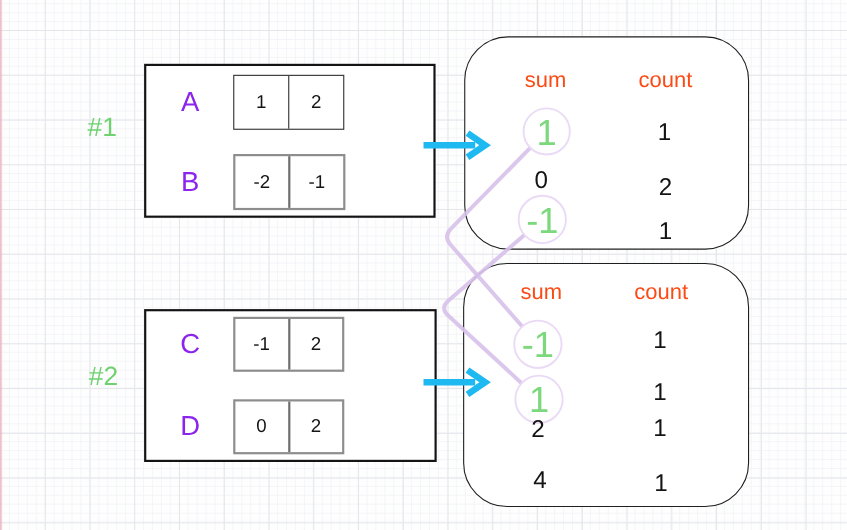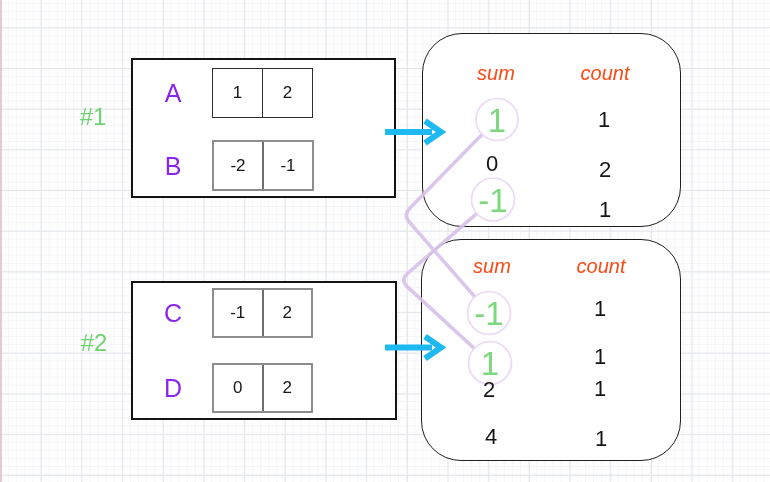--- a/index.html
+++ b/index.html
@@ -26,21 +26,21 @@
   .cells { display:flex; background:#fff; }
   .cells .cell { flex:1; display:flex; align-items:center; justify-content:center;
                  font-size:17px; color:#151515; }
   .cells-dark { border:1.8px solid #2e2e2e; }
   .cells-dark .cell:first-child { border-right:1.8px solid #2e2e2e; }
   .cells-gray { border:2.6px solid #8d8d8d; }
   .cells-gray .cell:first-child { border-right:2px solid #6e6e6e; }
 
   .array-letter { font-size:25px; color:#8b25ee; }
   .group-label  { font-size:24px; color:#70d170; }
-  .col-header   { font-size:20px; color:#fb4a15;font-style:italic; }
+  .col-header   { font-size:20px; color:#fb4a15; }
   .num          { font-size:22px; color:#141414; }
   .num-green    { font-size:33px; color:#7cd87c; }
   svg.overlay { position:absolute; left:0; top:0; pointer-events:none; }
 </style>
 </head>
 <body>
 
 <div id="canvas">
 
   <div class="abs margin-line"></div>

